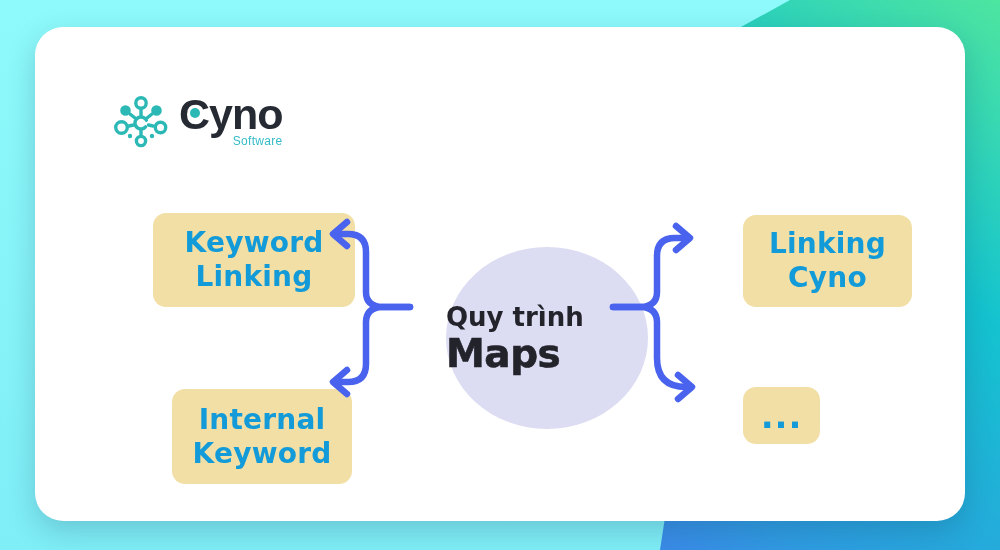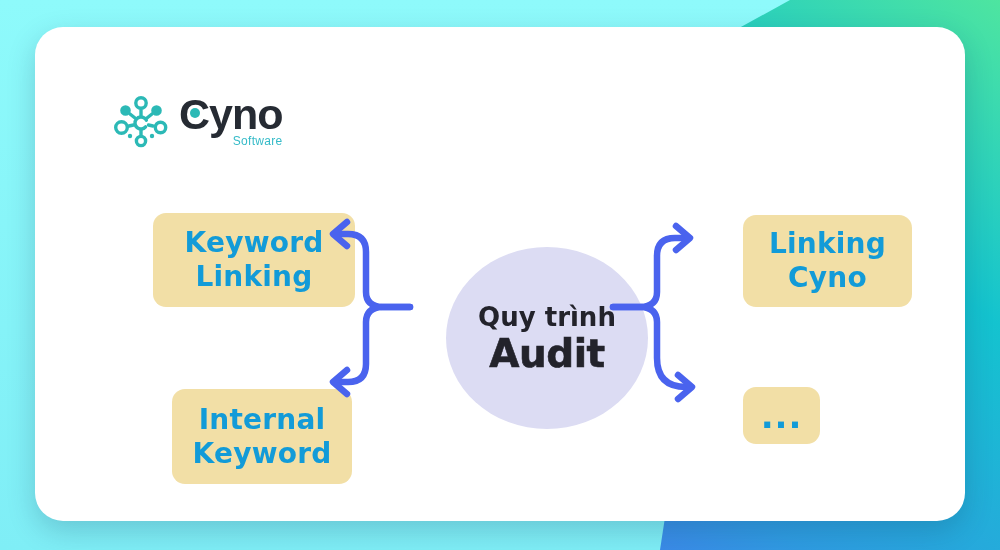--- a/index.html
+++ b/index.html
@@ -32,21 +32,21 @@
     display:flex;align-items:center;justify-content:center;text-align:center;
     color:var(--node-text);font-weight:700;
     font-size:28px;line-height:34px;letter-spacing:.2px;
   }
   .node-keyword{left:118px;top:186px;width:202px;height:94px;}
   .node-internal{left:137px;top:362px;width:180px;height:95px;}
   .node-google{left:708px;top:188px;width:169px;height:92px;}
   .node-more{left:708px;top:360px;width:77px;height:57px;font-size:34px;line-height:20px;letter-spacing:1px;}
   .center-node{
     position:absolute;left:411px;top:220px;width:202px;height:182px;border-radius:50%;
-    background:var(--center-bg);display:flex;flex-direction:column;align-items:center;justify-content:center;
+    background:var(--center-bg);display:flex;flex-direction:column;justify-content:center;
     color:var(--center-text);
   }
   .center-sub{font-size:26px;font-weight:700;line-height:30px;margin-bottom:2px;}
   .center-title{font-size:39px;font-weight:800;line-height:40px;letter-spacing:-.5px;-webkit-text-stroke:.6px var(--center-text);}
   .arrows{position:absolute;left:0;top:0;pointer-events:none;}
   .arrows path,.arrows polyline{fill:none;stroke:var(--arrow);stroke-width:6.5;stroke-linecap:round;stroke-linejoin:round;}
 </style>
 </head>
 <body>
 
@@ -112,21 +112,21 @@
       <div>Cyno</div>
     </div>
   </div>
 
   <div class="node node-more">
     <div>...</div>
   </div>
 
   <div class="center-node">
     <div class="center-sub">Quy trình</div>
-    <div class="center-title">Audit</div>
+    <div class="center-title">Maps</div>
   </div>
 
 </div>
 
 <svg class="arrows" width="1000" height="550" viewBox="0 0 1000 550">
 
   <g>
     <path d="M 410 307 L 382 307 Q 366 306 366 292 L 366 252 Q 366 234 348 234 L 335 234"></path>
     <polyline points="347,222 333,234 347,246"></polyline>
   </g>

